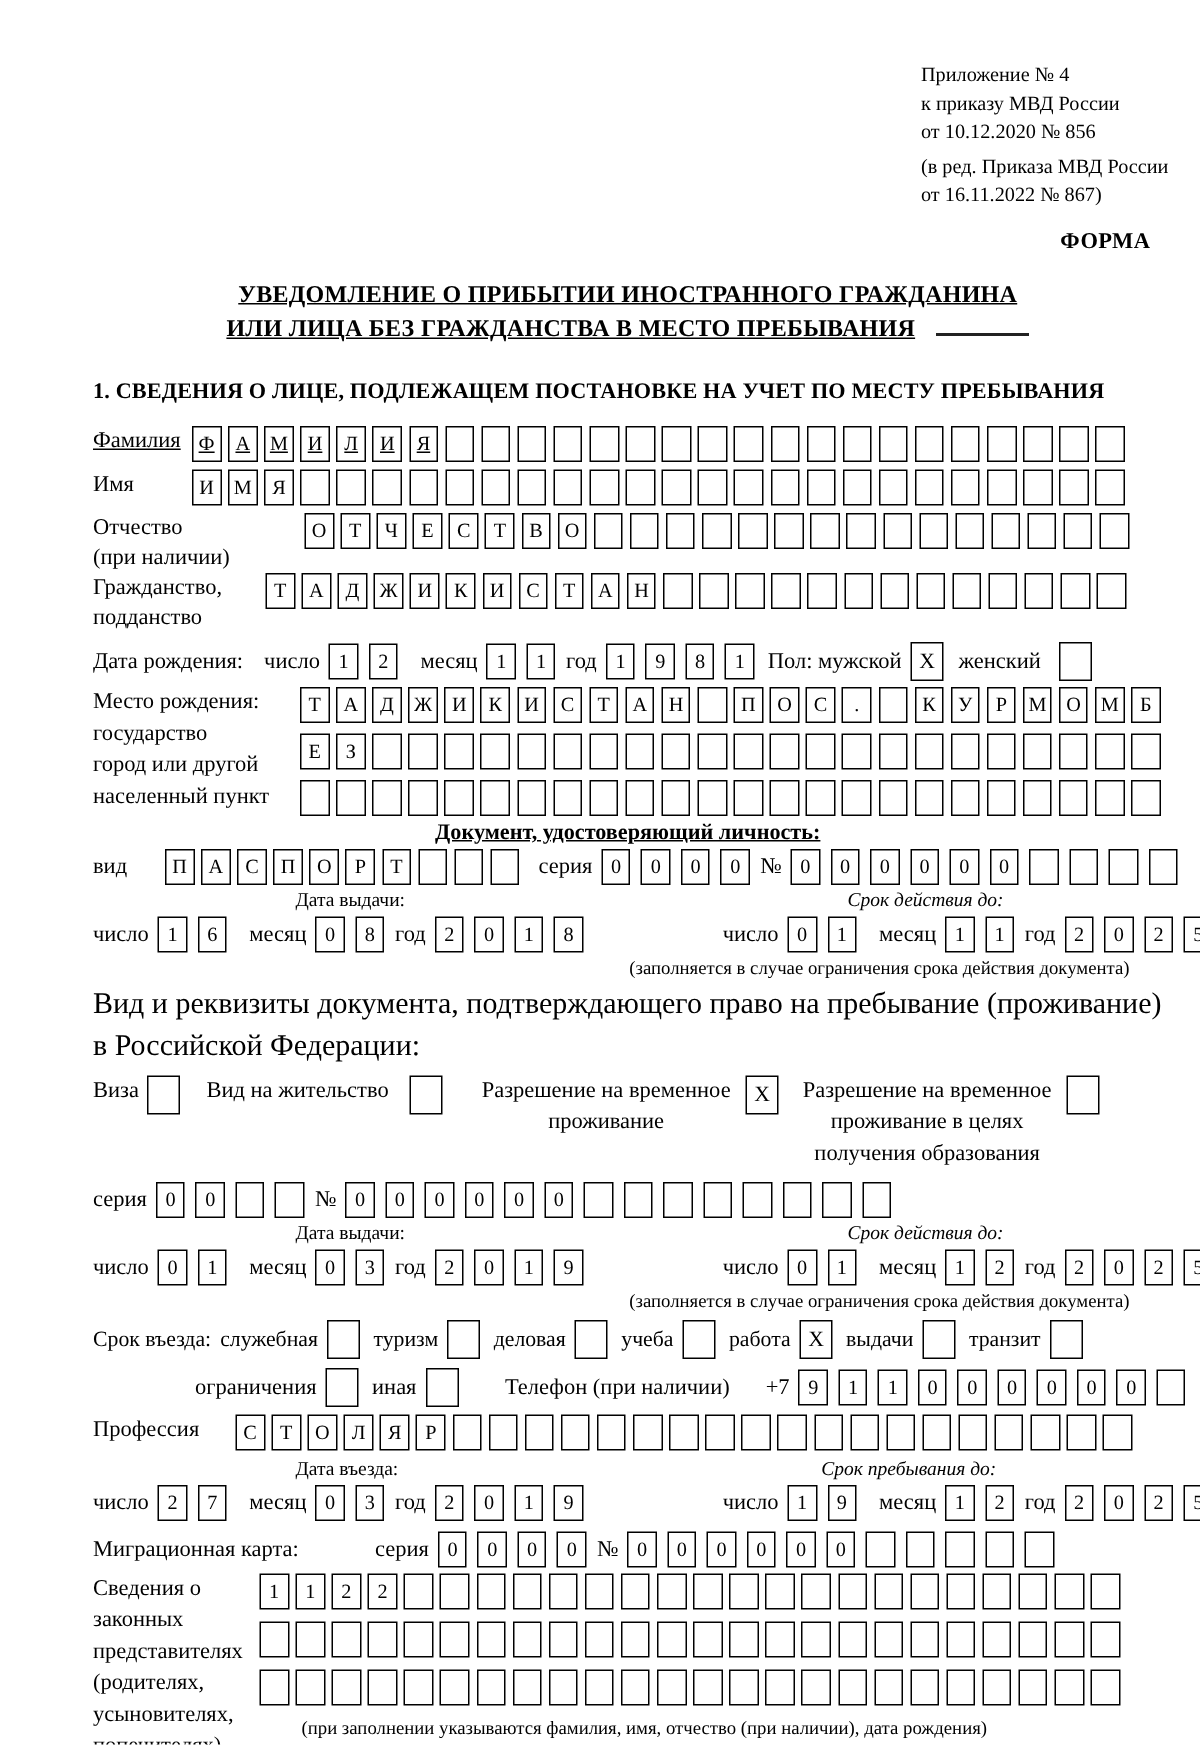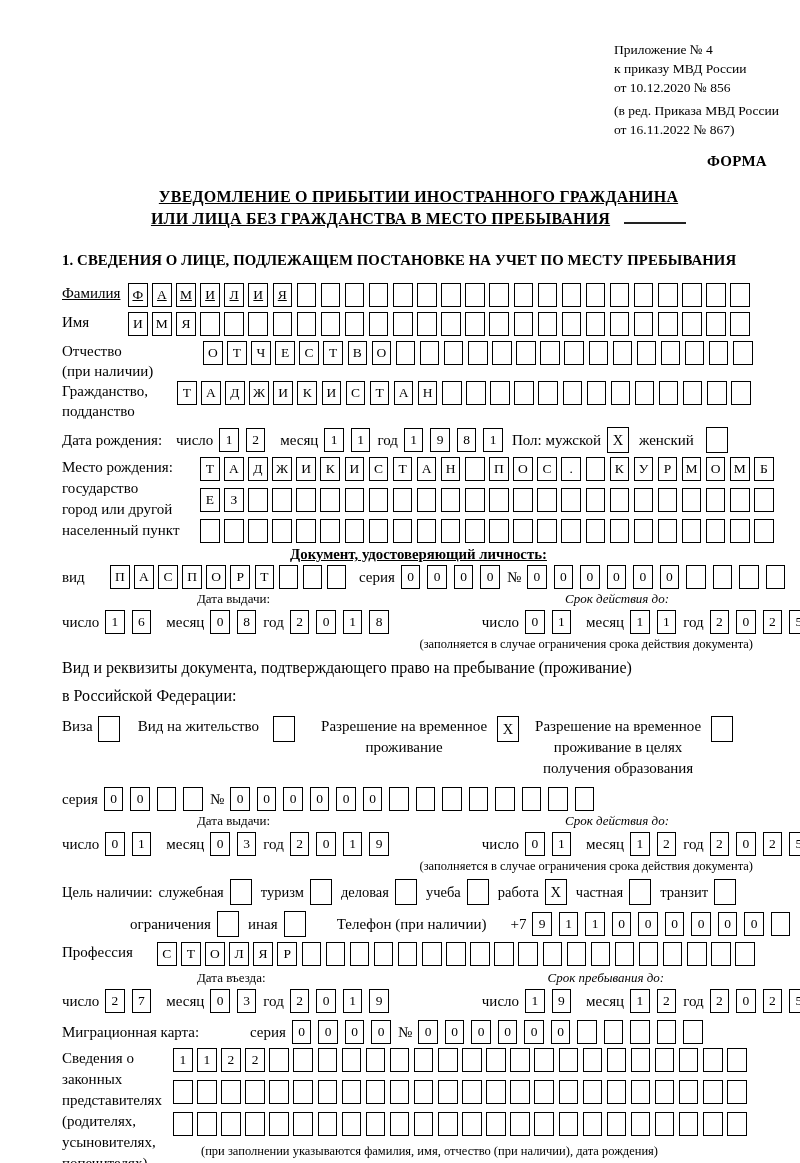--- a/index.html
+++ b/index.html
@@ -46,21 +46,21 @@
   
   .dhead{display:flex;font-size:13px;margin-top:2px;}
   .dh1{margin-left:135px;}
   .dh2{margin-left:295px;font-style:italic;}
   .daterow{display:flex;align-items:center;margin-top:3px;}
   .dlbl{margin-right:6px;}
   .dgap{margin-left:8px;}
   .rgrp{margin-left:86px;}
   .note{font-size:12.5px;text-align:right;padding-right:22px;margin-top:2px;line-height:16px;}
 
-  .introline{font-size:16px;line-height:28px;}
+  .introline{font-size:20px;line-height:28px;}
 
   
   .optrow{display:flex;align-items:flex-start;margin-top:6px;}
   .optblock{text-align:center;font-size:15px;line-height:21px;}
   .purprow{display:flex;align-items:center;white-space:nowrap;font-size:14.5px;}
   .purprow .cb{margin:0 9px 0 6px;}
   .purprow .cb:last-child{margin-right:0;}
 
   .bottomnote{font-size:12.5px;margin:8px 0 0 28px;white-space:nowrap;}
   .dochead{text-align:center;font-weight:bold;font-size:14.8px;margin-top:3px;text-decoration:underline;}
@@ -493,32 +493,32 @@
     <span class="cells dg">
         <span class="cell">2</span>
         <span class="cell">0</span>
         <span class="cell">2</span>
         <span class="cell">5</span>
       </span>
   </div>
   <div class="note">(заполняется в случае ограничения срока действия документа)</div>
 
   <div class="purprow" style="margin-top:5px;">
-    <span>Цель наличии:</span>
+    <span>Срок въезда:</span>
     <span style="margin-left:6px;">служебная</span>
     <span class="cb"></span>
     <span>туризм</span>
     <span class="cb"></span>
     <span>деловая</span>
     <span class="cb"></span>
     <span>учеба</span>
     <span class="cb"></span>
     <span>работа</span>
     <span class="cb">X</span>
-    <span>частная</span>
+    <span>выдачи</span>
     <span class="cb"></span>
     <span>транзит</span>
     <span class="cb"></span>
   </div>
 
   <div class="purprow" style="margin-top:6px;font-size:15px;">
     <span style="margin-left:68px;">ограничения</span>
     <span class="cb"></span>
     <span>иная</span>
     <span class="cb"></span>

